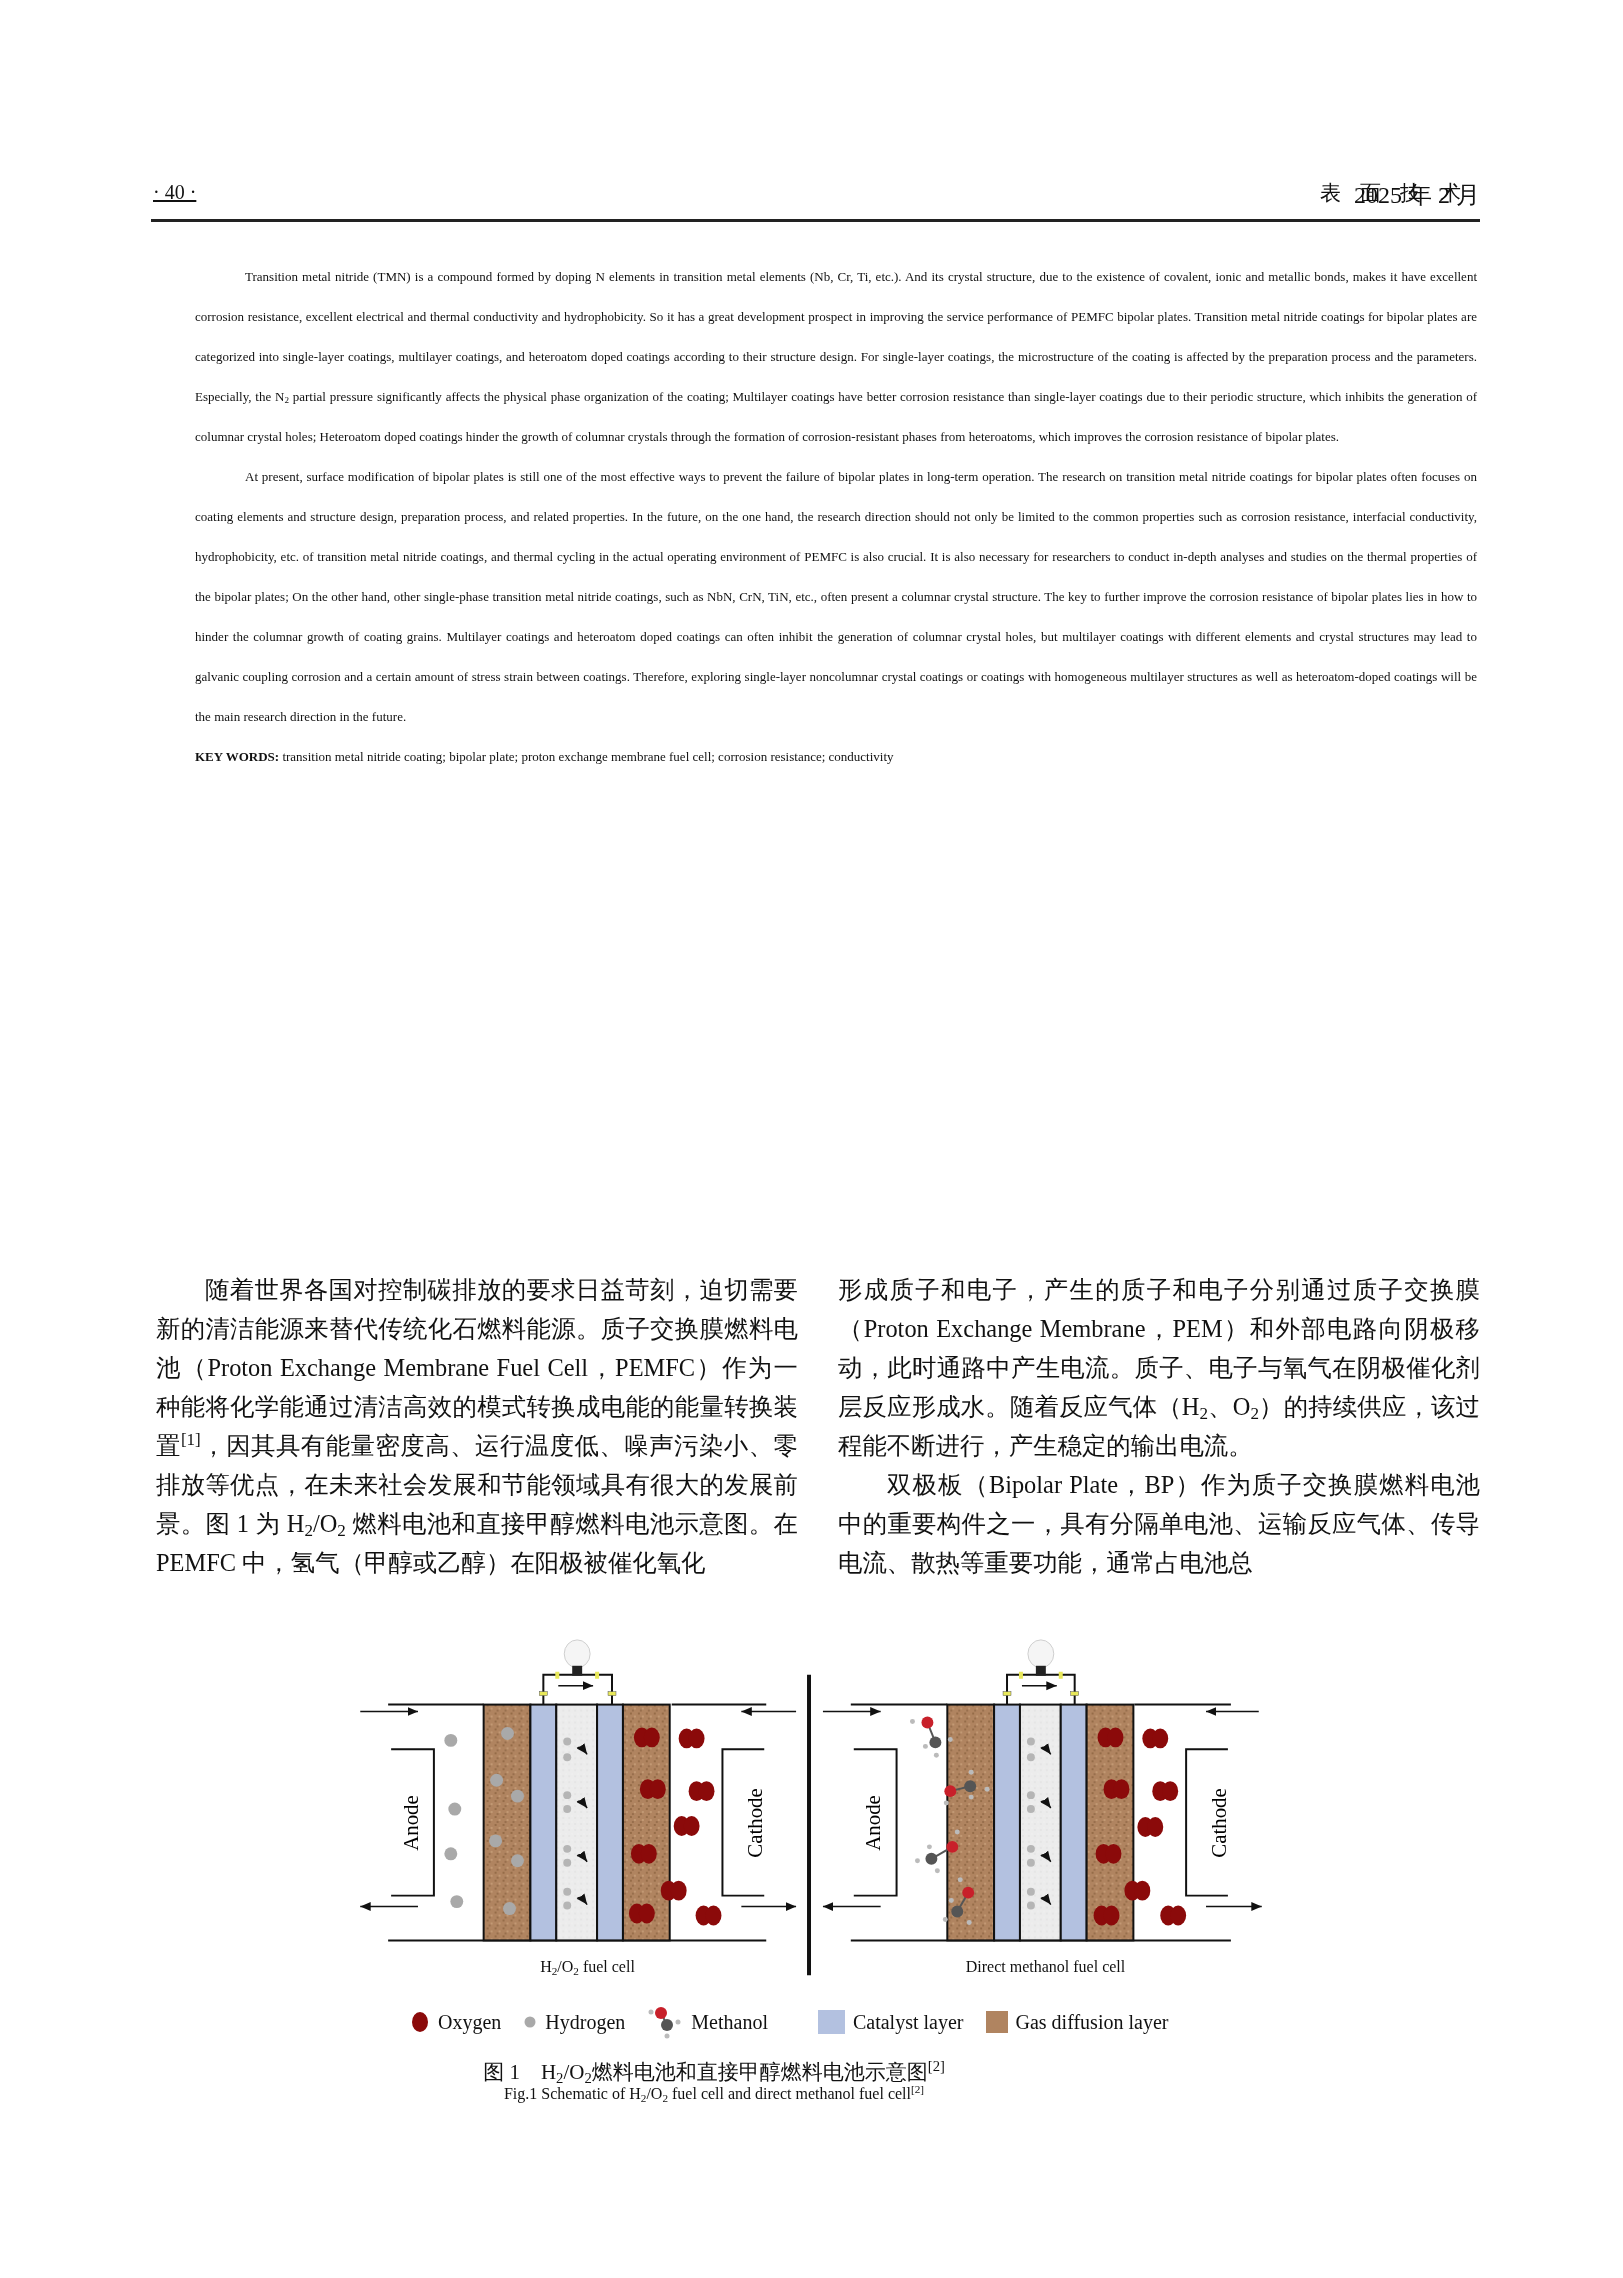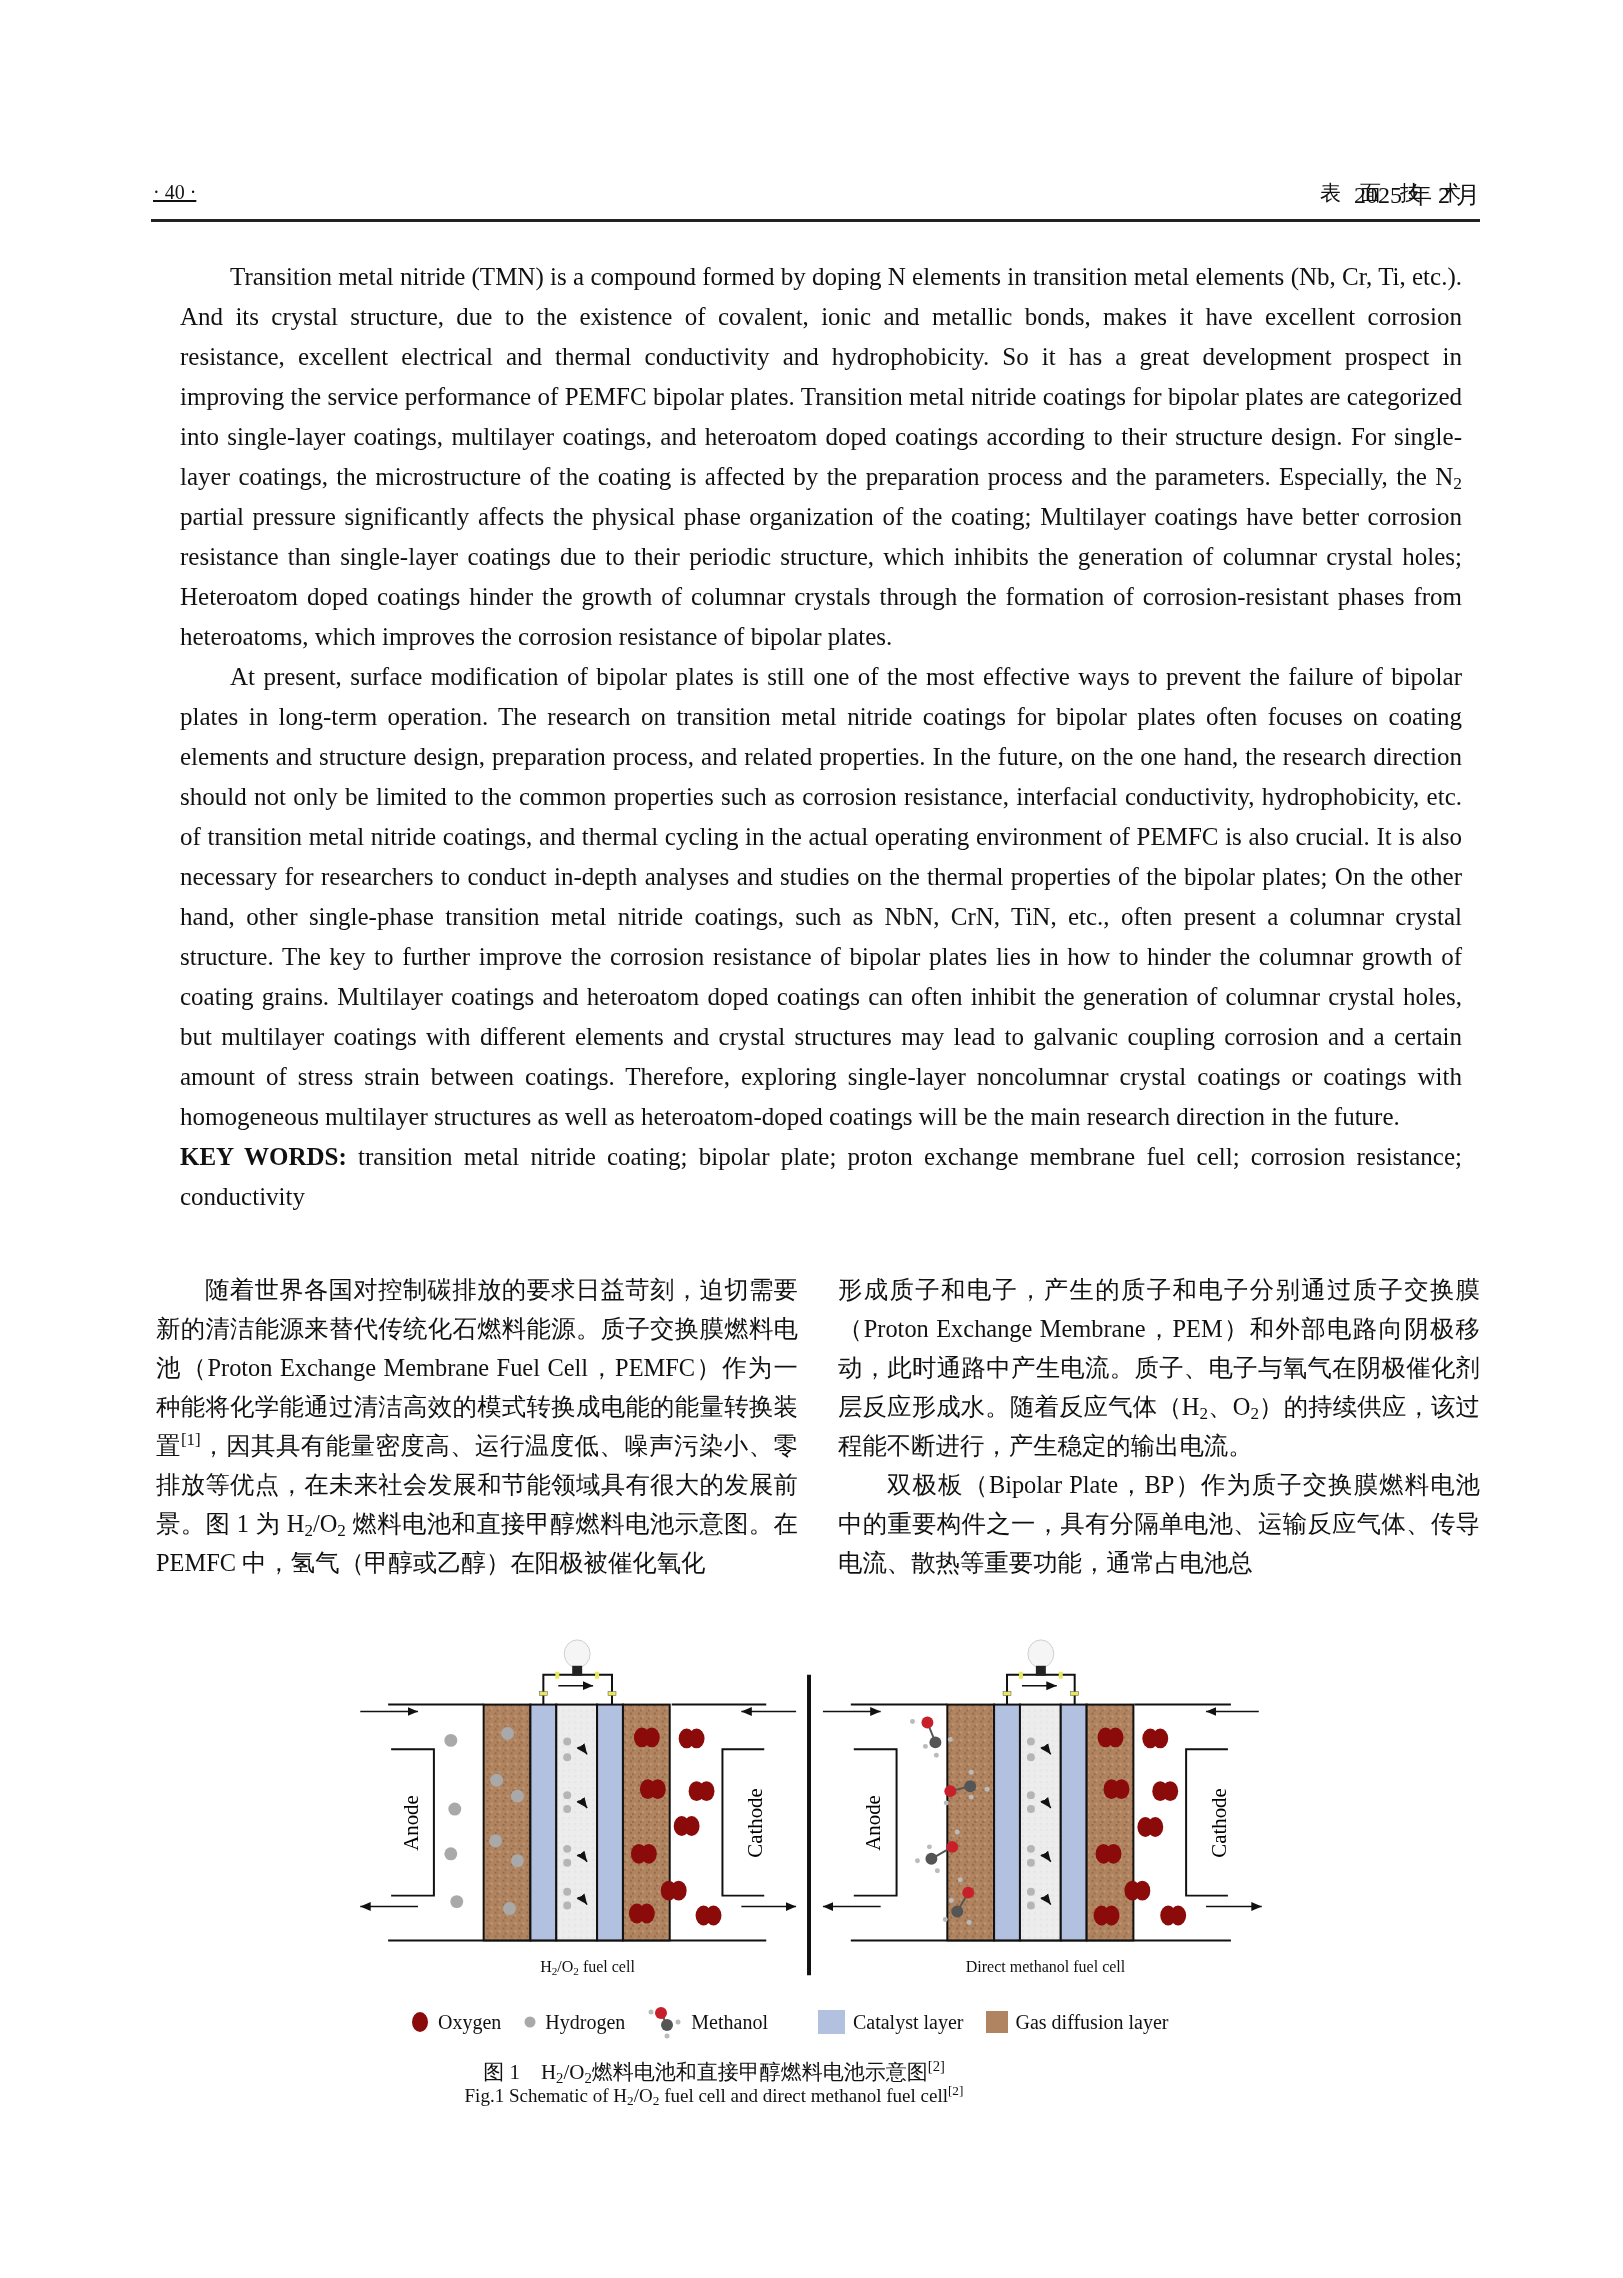--- a/index.html
+++ b/index.html
@@ -3,38 +3,38 @@
 <meta charset="utf-8">
 <style>
   html, body { margin: 0; padding: 0; background: #ffffff; }
   body { width: 1624px; height: 2279px; position: relative; overflow: hidden;
          font-family: "Liberation Serif", "DejaVu Serif", serif; color: #111; }
   .header { position: absolute; left: 151px; top: 177px; width: 1329px; height: 40px; }
   .header .pg { position: absolute; left: 2px; top: 4px; font-size: 20px; text-decoration: underline; }
   .header .jn { position: absolute; left: 0; right: 0; top: 2px; text-align: right; font-size: 21px; letter-spacing: 19px; }
   .header .dt { position: absolute; right: 0; top: 2px; font-size: 24px; }
   .rule { position: absolute; left: 151px; top: 219px; width: 1329px; height: 3px; background: #222; }
-  .abstract { position: absolute; left: 180px; top: 257px; width: 1282px; font-size: 25px; line-height: 40px; text-align: justify; }
+  .abstract { position: absolute; left: 195px; top: 257px; width: 1282px; font-size: 13px; line-height: 40px; text-align: justify; }
   .abstract p { margin: 0; }
   .abstract p.ind { text-indent: 50px; }
   .abstract .kw b { font-weight: bold; }
   sub { font-size: 0.7em; vertical-align: -0.25em; line-height: 0; }
   sup { font-size: 0.7em; vertical-align: 0.55em; line-height: 0; }
   .col { position: absolute; top: 1270px; width: 642px; font-size: 24.4px; line-height: 39px; text-align: justify; }
   .col p { margin: 0; }
   .col p.ind { text-indent: 49px; }
   .col.left { left: 156px; }
   .col.right { left: 838px; }
   .figure { position: absolute; left: 0; top: 1622px; width: 1624px; height: 398px; }
   .legend { position: absolute; top: 2002px; left: 410px; height: 40px; font-size: 20px; display: flex; align-items: center; }
   .legend .li { display: flex; align-items: center; margin-right: 22px; }
   .legend .sw { display: inline-block; margin-right: 8px; }
   .cap { position: absolute; left: 0; width: 1428px; text-align: center; }
   .cap.cn { top: 2058px; font-size: 21px; }
-  .cap.en { top: 2085px; font-size: 19px; }
+  .cap.en { top: 2085px; font-size: 16px; }
   .ftitle { position: absolute; font-size: 16px; text-align: center; }
 </style>
 </head>
 <body>
 
 <div class="header">
   <span class="pg">· 40 ·</span>
   <span class="jn">表面技术</span>
   <span class="dt">2025 年 2 月</span>
 </div>

